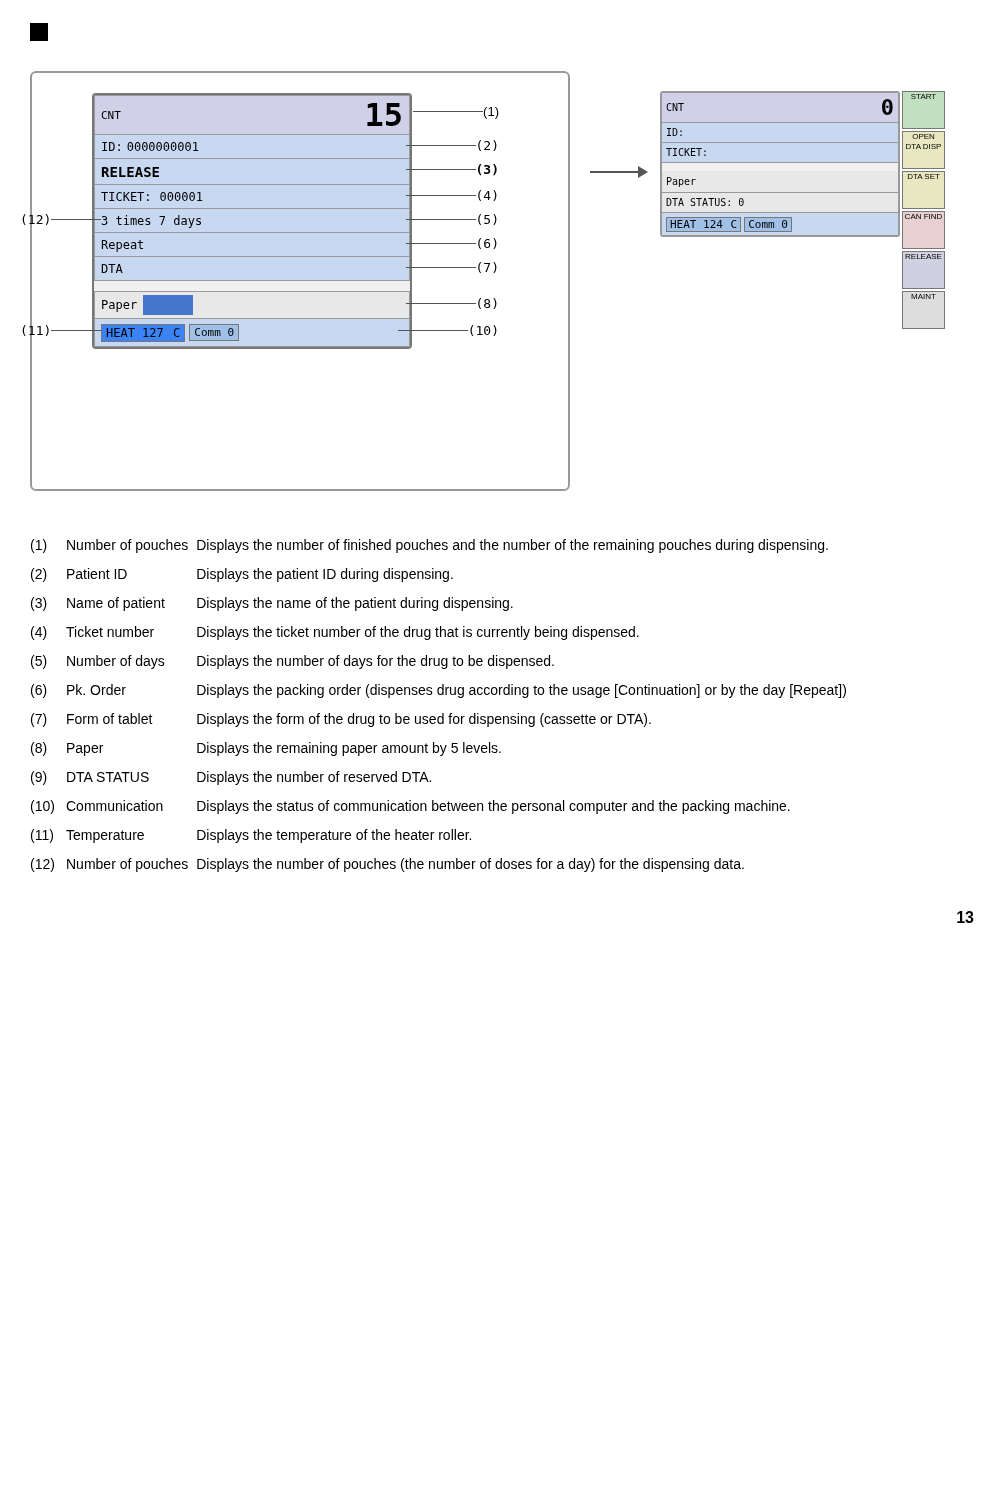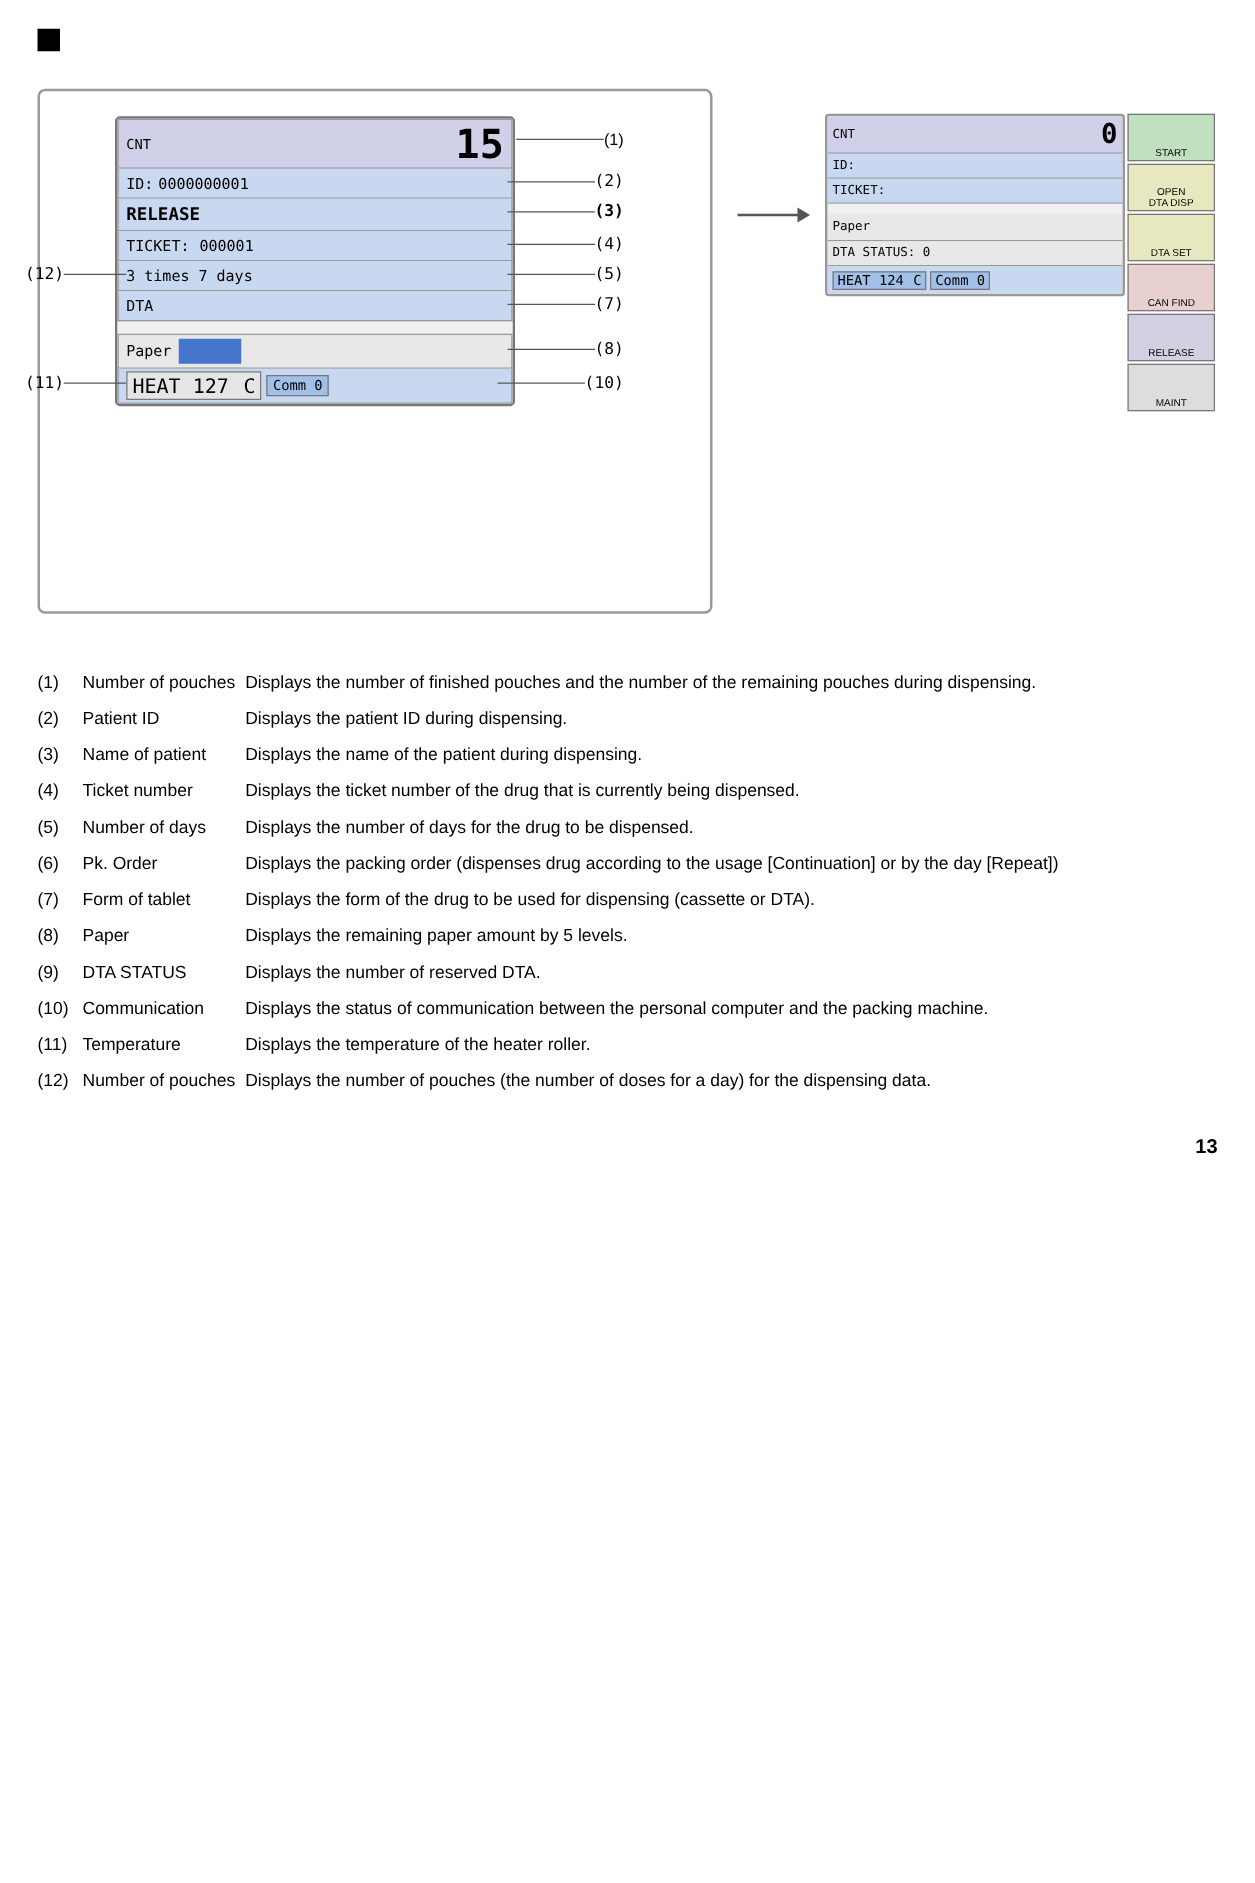--- a/index.html
+++ b/index.html
@@ -202,24 +202,24 @@
       border-top: none;
       padding: 2px 6px;
       height: 28px;
       font-family: monospace;
       font-size: 12px;
       display: flex;
       align-items: center;
       gap: 4px;
     }
     .heat-cell {
-      background: #e5e5e5;
+      background: #3b82f6;
       border: 1px solid #777;
       padding: 1px 4px;
-      font-size: 16px;
+      font-size: 12px;
     }
     .comm-cell {
       background: #a0c0e8;
       border: 1px solid #777;
       padding: 1px 4px;
       font-size: 11px;
     }
 
     
     .right-panel {
@@ -322,28 +322,28 @@
     }
 
     
     .btn-panel {
       display: flex;
       flex-direction: column;
       gap: 2px;
       width: 55px;
     }
     .btn {
-      width: 70px;
+      width: 43px;
       height: 38px;
       border: 1px solid #777;
       background: #ddd;
       display: flex;
       flex-direction: column;
       align-items: center;
-      justify-content: flex-end;
+      justify-content: flex-start;
       font-size: 8px;
       text-align: center;
       font-family: Arial, sans-serif;
       cursor: pointer;
       line-height: 1.2;
     }
     .btn.start { background: #c0e0c0; }
     .btn.dta-open { background: #e8e8c0; }
     .btn.dta-set { background: #e8e8c0; }
     .btn.cantind { background: #e8d0d0; }
@@ -451,20 +451,28 @@
             <span style="display:inline-block;width:70px;height:1px;background:#555;"></span>
             <span style="font-size:13px;">(5)</span>
           </span>
 
           <span style="position:absolute;left:-75px;top:3px;display:flex;align-items:center;gap:0;">
             <span style="font-size:13px;">(12)</span>
             <span style="display:inline-block;width:50px;height:1px;background:#555;"></span>
           </span>
         </div>
 
+        <div class="row-repeat" style="position:relative;">
+          <span>Repeat</span>
+
+          <span style="position:absolute;right:-90px;top:3px;display:flex;align-items:center;gap:0;">
+            <span style="display:inline-block;width:70px;height:1px;background:#555;"></span>
+            <span style="font-size:13px;">(6)</span>
+          </span>
+        </div>
 
         <div class="row-dta" style="position:relative;text-align:center;">
           <span>DTA</span>
 
           <span style="position:absolute;right:-90px;top:3px;display:flex;align-items:center;gap:0;">
             <span style="display:inline-block;width:70px;height:1px;background:#555;"></span>
             <span style="font-size:13px;">(7)</span>
           </span>
         </div>
 

